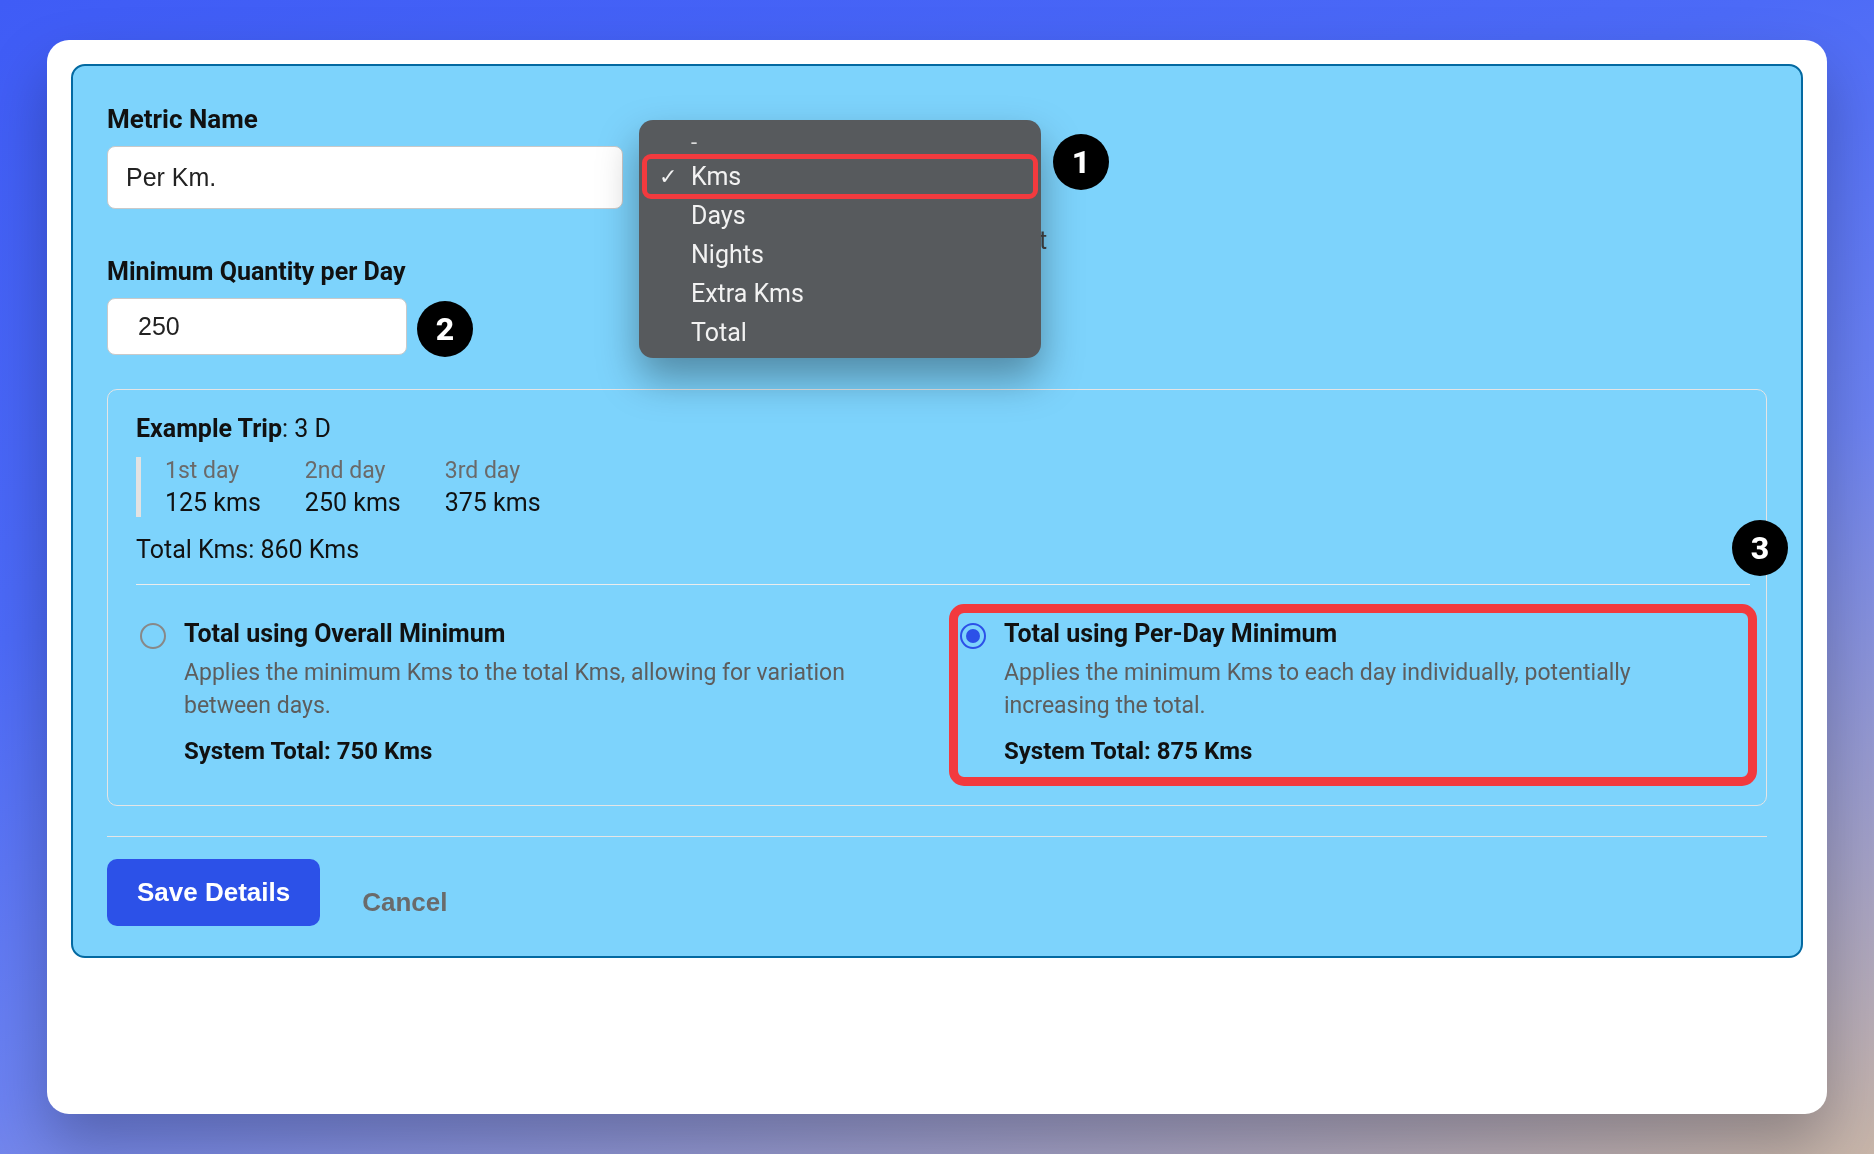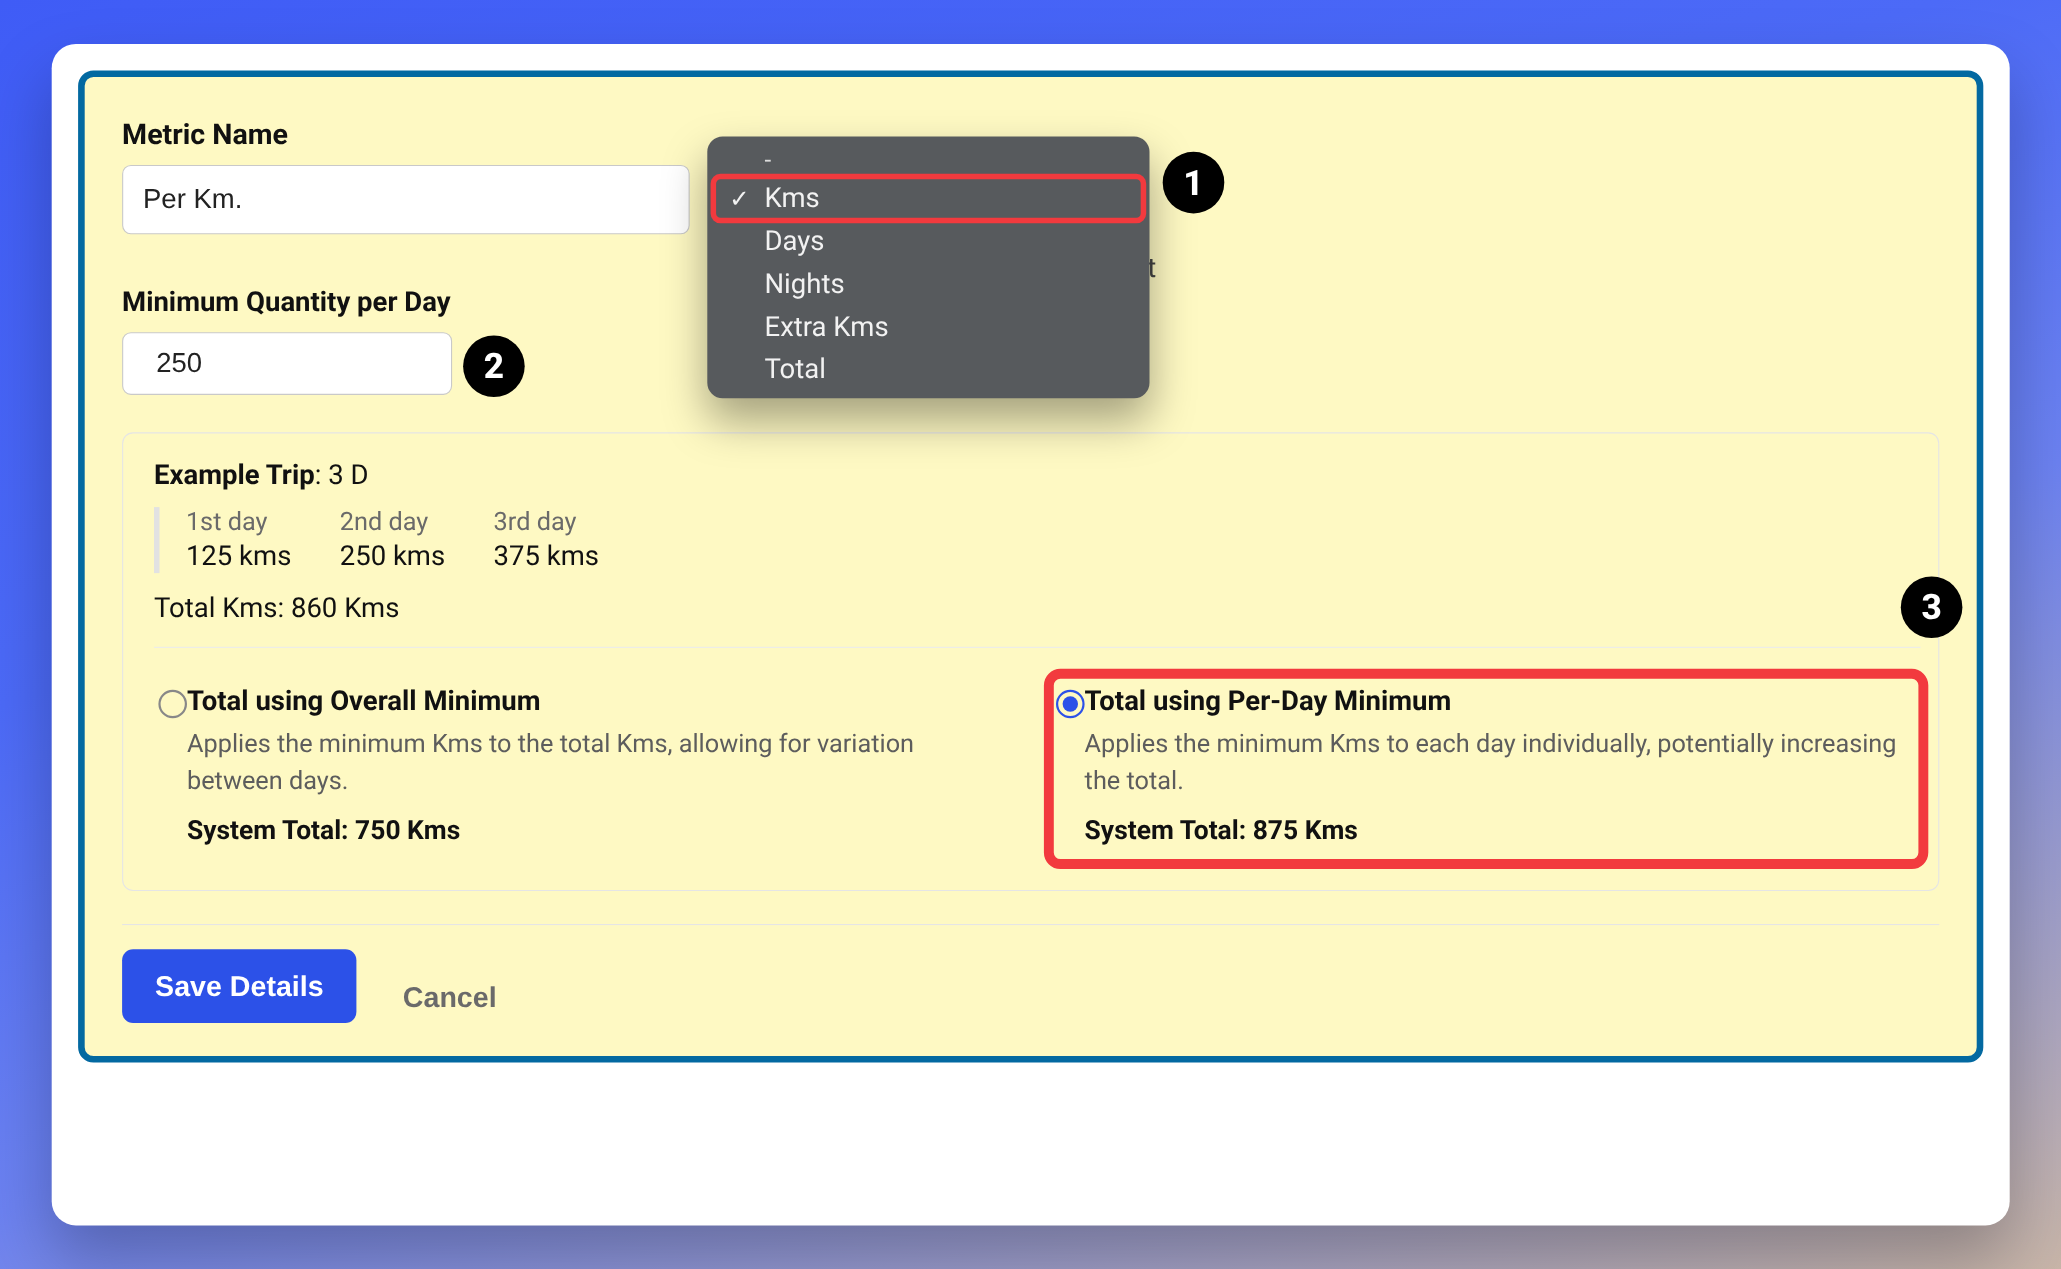--- a/index.html
+++ b/index.html
@@ -14,22 +14,22 @@
   }
   .outer-card {
     background: #ffffff;
     border-radius: 22px;
     box-shadow: 0 30px 60px rgba(0,0,0,0.25);
     width: 100%;
     max-width: 1780px;
     padding: 24px 24px 36px 24px;
   }
   .inner-card {
-    background: #fef9c3;
-    border: 6px solid #0369a1;
+    background: #7dd3fc;
+    border: 2px solid #0369a1;
     border-radius: 14px;
     padding: 38px 34px 30px 34px;
     position: relative;
   }
 
   .field-label {
     font-size: 26px;
     font-weight: 700;
     color: #111;
     margin-bottom: 12px;
@@ -151,20 +151,21 @@
   .radio-row {
     display: flex;
     gap: 26px;
     border-top: 1px solid #ececec;
     padding-top: 26px;
     position: relative;
   }
   .radio-block {
     flex: 1;
     display: flex;
+    gap: 18px;
     padding: 8px 12px 14px 4px;
     border-radius: 8px;
   }
   .radio-block.highlight {
     outline: 9px solid #f23a3e;
     outline-offset: -2px;
   }
   .radio-circle {
     flex: 0 0 auto;
     width: 26px;

